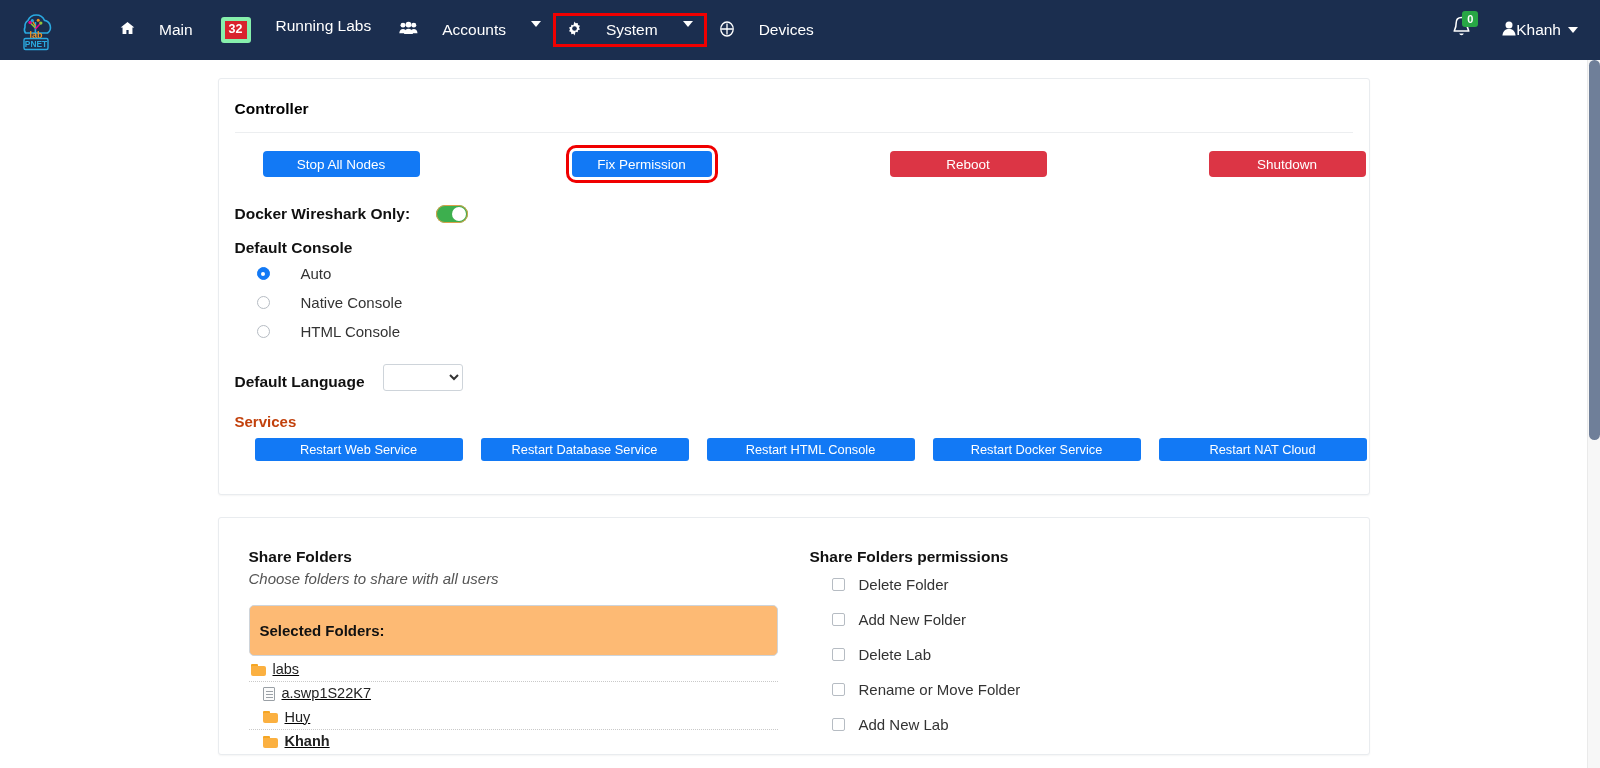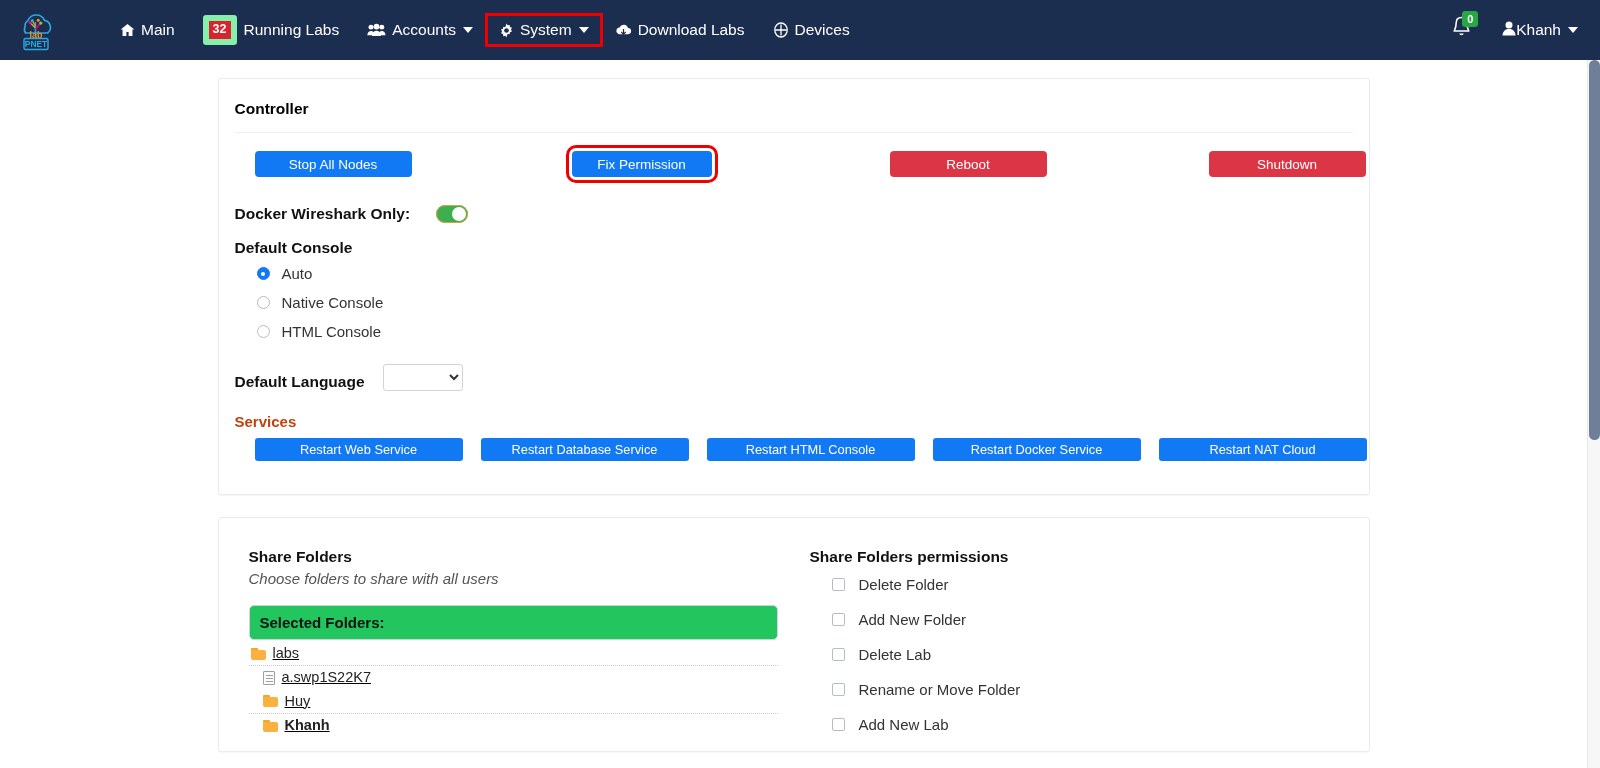--- a/index.html
+++ b/index.html
@@ -25,44 +25,45 @@
     margin-left: 8px;
     display: flex; align-items: center; justify-content: center;
     flex: 0 0 auto;
   }
   .nav-items {
     display: flex; align-items: center;
     margin-left: 42px;
     gap: 0px;
   }
   .nav-item {
-    display: flex; align-items: center;
+    display: flex; align-items: flex-start;
     color: #ffffff;
     font-size: 15.5px;
     padding: 8px 14px;
     white-space: nowrap;
     cursor: pointer;
     position: relative;
+    gap: 18px;
   }
   .nav-item .nav-ico { margin-right: 6px; display: inline-flex; align-items: center; }
   .nav-item.highlight {
     outline: 3px solid #f00000;
     outline-offset: -1px;
     padding: 6px 12px;
   }
   .badge-count {
     background: #d9232d;
     color: #fff;
     font-size: 12.5px;
     font-weight: bold;
     border-radius: 3px;
     padding: 1px 4px;
     margin-right: 7px;
     line-height: 1.25;
-    border: 6px solid #86efac;
+    border: 4px solid #86efac;
   }
   .caret {
     display: inline-block;
     margin-left: 7px;
     width: 0; height: 0;
     border-left: 5px solid transparent;
     border-right: 5px solid transparent;
     border-top: 6px solid #ffffff;
   }
   .nav-right {
@@ -130,21 +131,21 @@
     display: flex; align-items: center; justify-content: center;
     padding: 0 6px;
   }
   .btn-primary { background: #1279f5; }
   .btn-danger  { background: #dc3545; }
   .btn-hl {
     outline: 3px solid #f00000;
     outline-offset: 3px;
   }
 
-  .b-stop     { left: 20px;   width: 157px; }
+  .b-stop     { left: 28px;   width: 157px; }
   .b-fix      { left: 337px;  width: 140px; }
   .b-reboot   { left: 655px;  width: 157px; }
   .b-shutdown { left: 974px;  width: 157px; }
 
   
   .toggle-row { display: flex; align-items: center; margin-bottom: 16px; }
   .toggle-label { font-size: 15.5px; font-weight: bold; color: #111; margin-right: 26px; }
   .toggle {
     width: 32px; height: 18px;
     background: #3daf4e;
@@ -155,21 +156,21 @@
   }
   .toggle .knob {
     position: absolute; top: 2px; right: 2px;
     width: 14px; height: 14px;
     border-radius: 50%;
     background: #ffffff;
   }
 
   
   .sub-head { font-size: 15.5px; font-weight: bold; color: #111; margin-bottom: 8px; }
-  .radio-row { display: flex; align-items: center; margin: 0 0 12px 22px; cursor: pointer; }
+  .radio-row { display: flex; align-items: center; margin: 0 0 12px 22px; cursor: pointer; gap: 19px; }
   .radio {
     width: 13px; height: 13px;
     border-radius: 50%;
     border: 1px solid #b6bcc3;
     background: #fff;
     margin-right: 12px;
     flex: 0 0 auto;
     position: relative;
   }
   .radio.on {
@@ -224,25 +225,25 @@
   .share-grid { display: flex; }
   .share-left  { width: 560px; }
   .share-right { width: 560px; margin-left: 32px; }
 
   .sf-title { font-size: 15.5px; font-weight: bold; color: #111; margin-bottom: 4px; }
   .sf-sub   { font-size: 15px; color: #555; margin-bottom: 18px; font-style: italic; }
 
   .folder-box {
     border: 1px solid #ced4da;
     border-radius: 5px;
-    padding: 8px 10px;
+    padding: 16px 10px;
     font-size: 15px;
     font-weight: bold;
     color: #111;
-    background: #22c55e;
+    background: #fdba74;
   }
   .tree { margin-top: 2px; text-decoration: underline; }
   .tree-item {
     display: flex; align-items: center;
     font-size: 14.5px;
     color: #222;
     padding: 3px 0 3px 0;
     cursor: pointer;
   }
   .tree-item.sep { border-bottom: 1px dotted #c9c9c9; }
@@ -374,29 +375,20 @@
       <span class="nav-ico">
         <svg width="15" height="15" viewBox="0 0 16 16">
           <path d="M8 0.6 l1.2 1.9 2.2-.5 .3 2.2 2.1 .8-1 2 1 2-2.1 .8-.3 2.2-2.2-.5L8 15.4 6.8 13.5l-2.2 .5-.3-2.2-2.1-.8 1-2-1-2 2.1-.8 .3-2.2 2.2 .5z" fill="#fff"></path>
           <circle cx="8" cy="8" r="2.5" fill="#1b2e4f"></circle>
         </svg>
       </span>
       <span>System</span>
       <span class="caret"></span>
     </div>
 
-    <div class="nav-item">
-      <span class="nav-ico">
-        <svg width="17" height="14" viewBox="0 0 18 14">
-          <path d="M4.3 11.4 a3.6 3.6 0 0 1 .5-7.1 A4.8 4.8 0 0 1 13.8 5 a3.2 3.2 0 0 1 .1 6.4z" fill="#fff"></path>
-          <path d="M9 6 v5 M6.6 9 L9 11.6 11.4 9" stroke="#1b2e4f" stroke-width="1.3" fill="none"></path>
-        </svg>
-      </span>
-      <span>Download Labs</span>
-    </div>
 
     <div class="nav-item">
       <span class="nav-ico">
         <svg width="16" height="16" viewBox="0 0 16 16">
           <ellipse cx="8" cy="8" rx="6.2" ry="7" fill="none" stroke="#fff" stroke-width="1.3"></ellipse>
           <path d="M8 2.5 v11 M2.2 8 h11.6" stroke="#fff" stroke-width="1.3"></path>
         </svg>
       </span>
       <span>Devices</span>
     </div>

